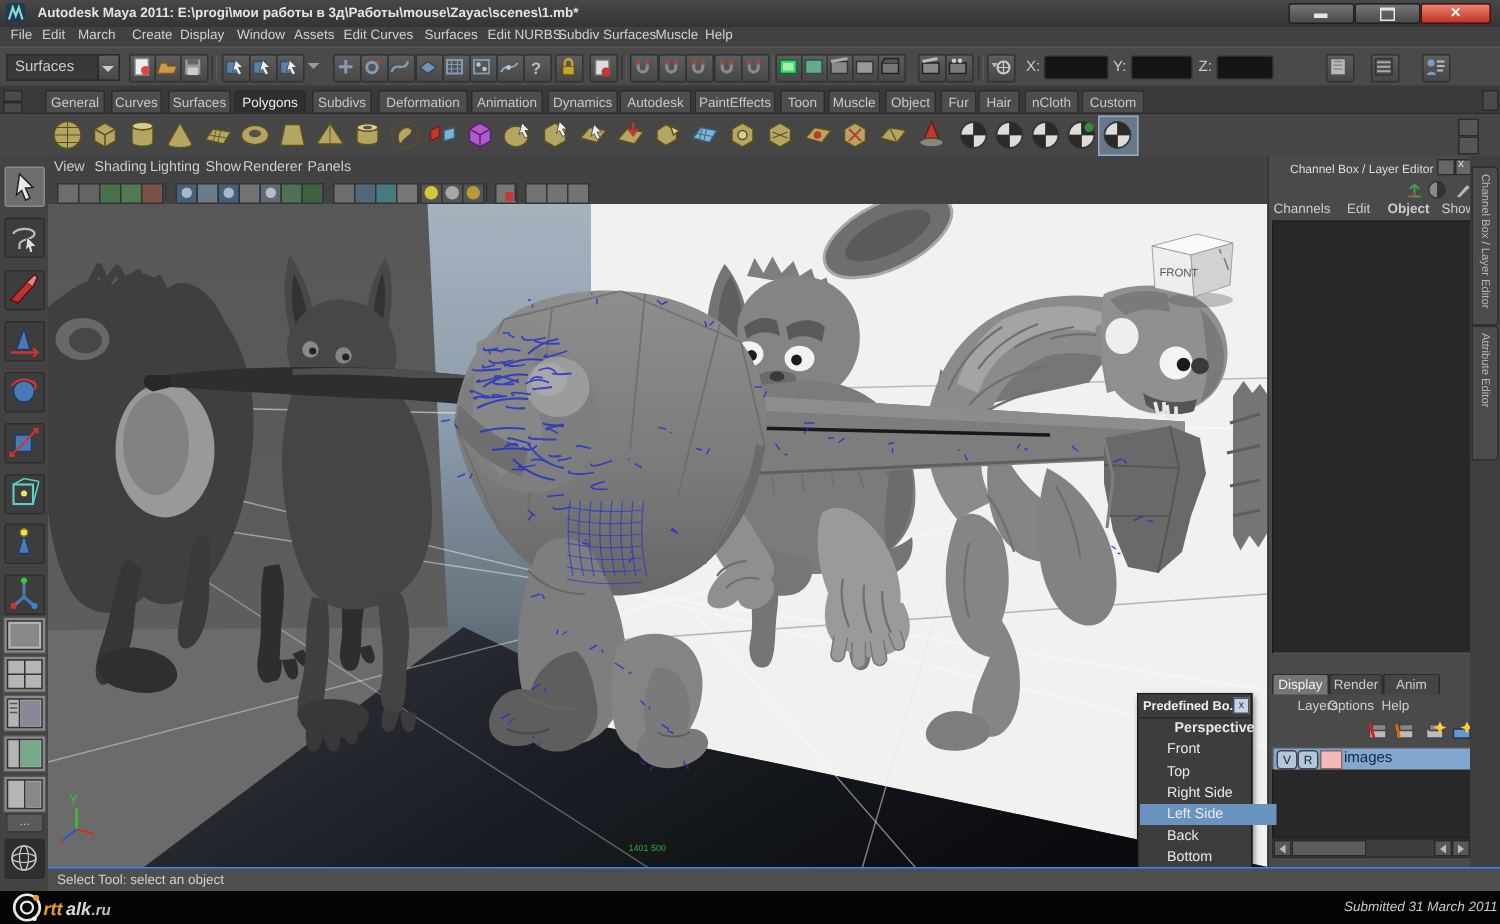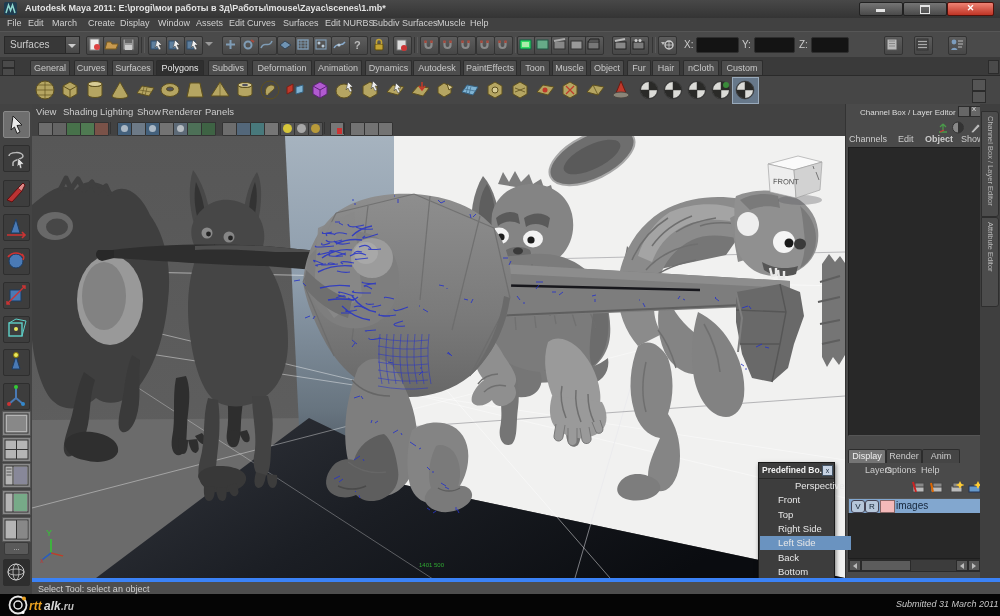--- a/index.html
+++ b/index.html
@@ -14,21 +14,21 @@
   .tab.active{background:#2f2f2f;color:#e8e8e8;}
   .shelf{left:0;top:75px;width:1000px;height:29px;background:#464646;border-top:1px solid #2a2a2a;border-bottom:1px solid #393939;}
   .leftcol{left:0;top:104px;width:32px;height:490px;background:#434343;border-right:1px solid #373737;}
   .vp{left:32px;top:104px;width:813px;height:474px;background:#424242;}
   .vpmenu{position:absolute;left:0;top:0;width:813px;height:16px;color:#ccc;font-size:9.5px;}
   .vpmenu span{position:absolute;top:2px;}
   .rightpanel{left:845px;top:104px;width:135px;height:474px;background:#4a4a4a;border-left:1px solid #333;}
   .rightstrip{left:980px;top:104px;width:20px;height:474px;background:#3f3f3f;}
   .vtab{position:absolute;left:1px;width:16px;background:#4c4c4c;border:1px solid #2e2e2e;border-radius:0 3px 3px 0;color:#b8b8b8;font-size:7.5px;}
   .vtab div{transform:rotate(90deg);transform-origin:0 0;white-space:nowrap;position:absolute;left:13px;top:4px;}
-  .helpline{left:32px;top:578px;width:968px;height:16px;background:#4e4e4e;border-top:4px solid #3b82f6;color:#cfcfcf;font-size:9px;}
+  .helpline{left:32px;top:578px;width:968px;height:16px;background:#4e4e4e;border-top:1px solid #3b82f6;color:#cfcfcf;font-size:9px;}
   .blackbar{left:0;top:594px;width:1000px;height:22px;background:#050505;color:#c9c9c9;font-size:10px;font-style:italic;}
   .sep{position:absolute;top:5px;height:16px;width:2px;border-left:1px solid #353535;border-right:1px solid #5a5a5a;}
   .tbtn{position:absolute;top:4px;width:17px;height:17px;background:linear-gradient(#5d5d5d,#474747);border:1px solid #333;border-radius:2px;}
   .vpi{position:absolute;top:2px;width:13px;height:12px;border:1px solid #333;border-radius:1px;}
   .pmi{color:#e8e8e8;font-size:9.5px;height:14.3px;line-height:14.3px;padding-left:18px;white-space:nowrap;}
 </style>
 </head>
 <body>
 <div class="abs titlebar">
   <svg class="abs" style="left:4px;top:2px" width="14" height="14">
@@ -835,21 +835,21 @@
     </div>
   <div class="vtab" style="top:113px;height:88px;">
       <div>Attribute Editor</div>
     </div>
 </div>
 <div class="abs" style="left:758px;top:462px;width:75px;height:116px;background:#3d3d3d;border:1px solid #191919;box-shadow:1px 2px 4px rgba(0,0,0,0.5);">
     <div class="abs" style="left:0;top:0;width:75px;height:15px;background:#3d3d3d;border-bottom:1px solid #2a2a2a;">
       <span class="abs" style="left:3px;top:2px;font-size:8.5px;font-weight:bold;color:#f0f0f0;white-space:nowrap;">Predefined Bo...</span>
       <span class="abs" style="left:63px;top:2px;width:9px;height:9px;background:#c7d3e3;border:1px solid #456;font-size:7px;color:#234;text-align:center;line-height:9px;">x</span>
     </div>
-    <div class="pmi abs" style="left:18px;top:16.0px;width:73px;">Perspective</div>
+    <div class="pmi abs" style="left:6px;top:16.0px;width:73px;font-weight:bold;">Perspective</div>
     <div class="pmi abs" style="left:1px;top:30.3px;width:73px;">Front</div>
     <div class="pmi abs" style="left:1px;top:44.6px;width:73px;">Top</div>
     <div class="pmi abs" style="left:1px;top:58.9px;width:73px;">Right Side</div>
     <div class="pmi abs" style="left:1px;top:73.2px;width:73px;background:#6a93c0;">Left Side</div>
     <div class="pmi abs" style="left:1px;top:87.5px;width:73px;">Back</div>
     <div class="pmi abs" style="left:1px;top:101.8px;width:73px;">Bottom</div>
   </div>
 <div class="abs helpline">
     <span class="abs" style="left:6px;top:2px">Select Tool: select an object</span>
   </div>

